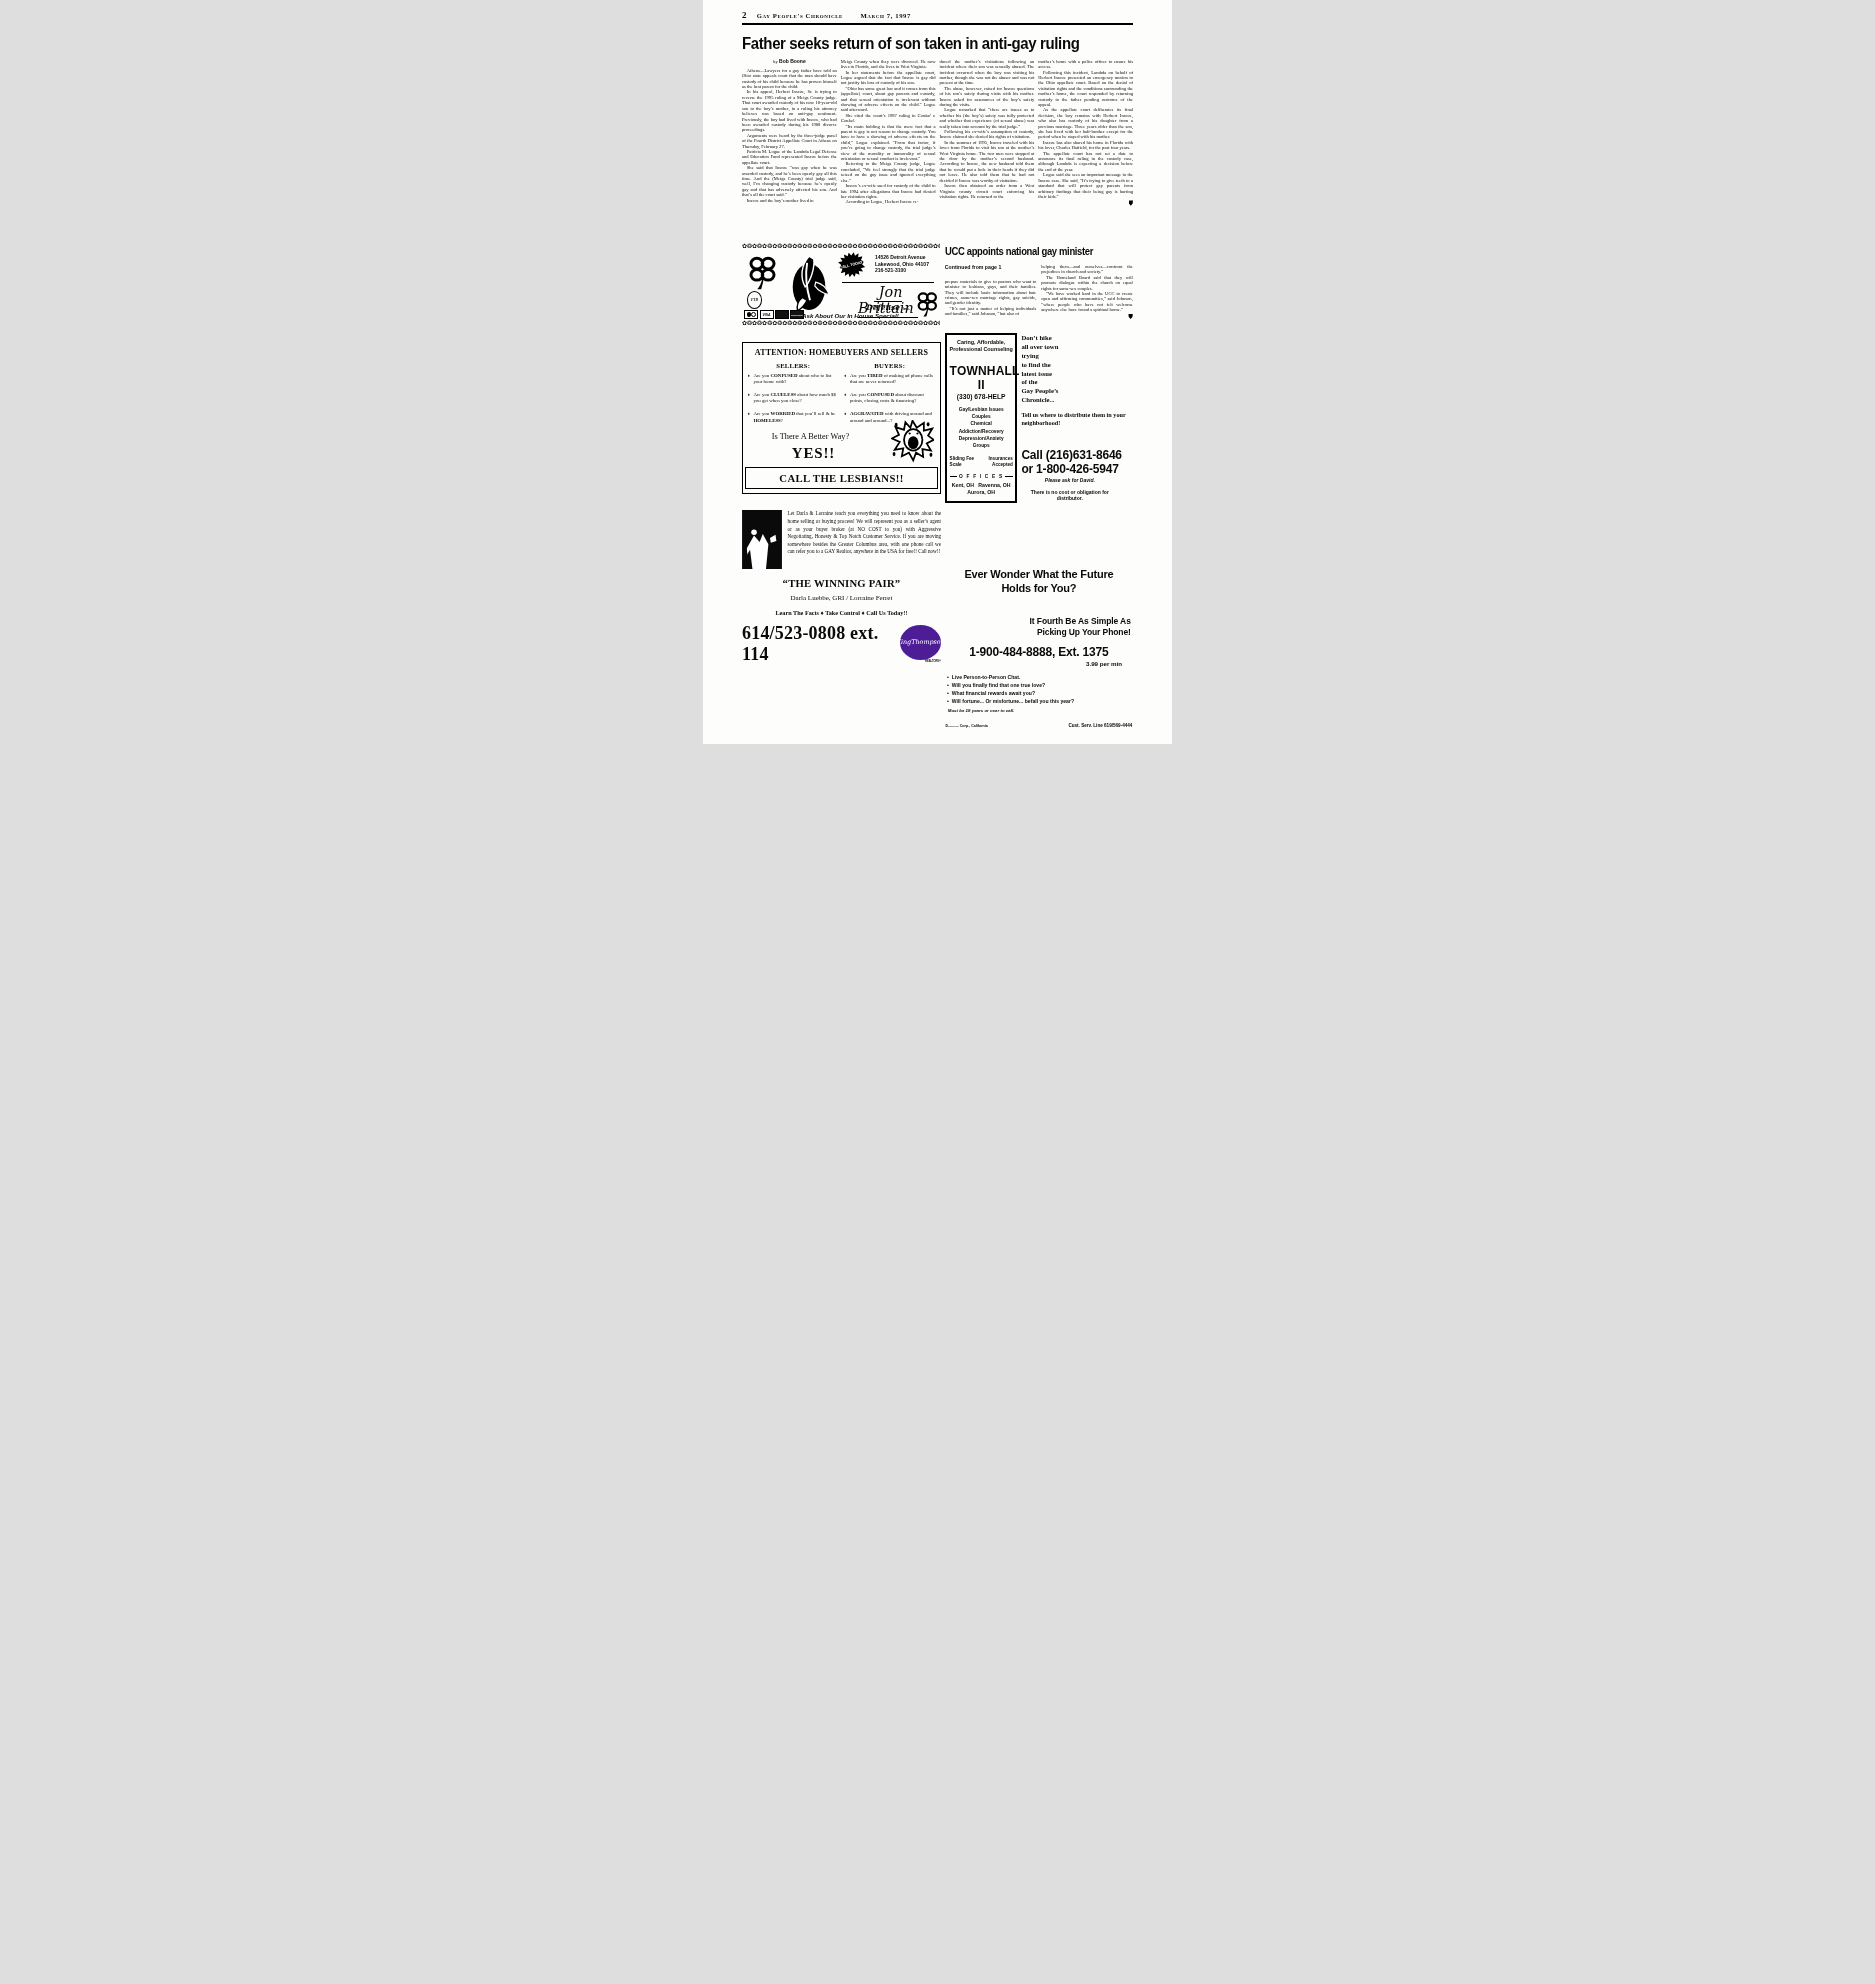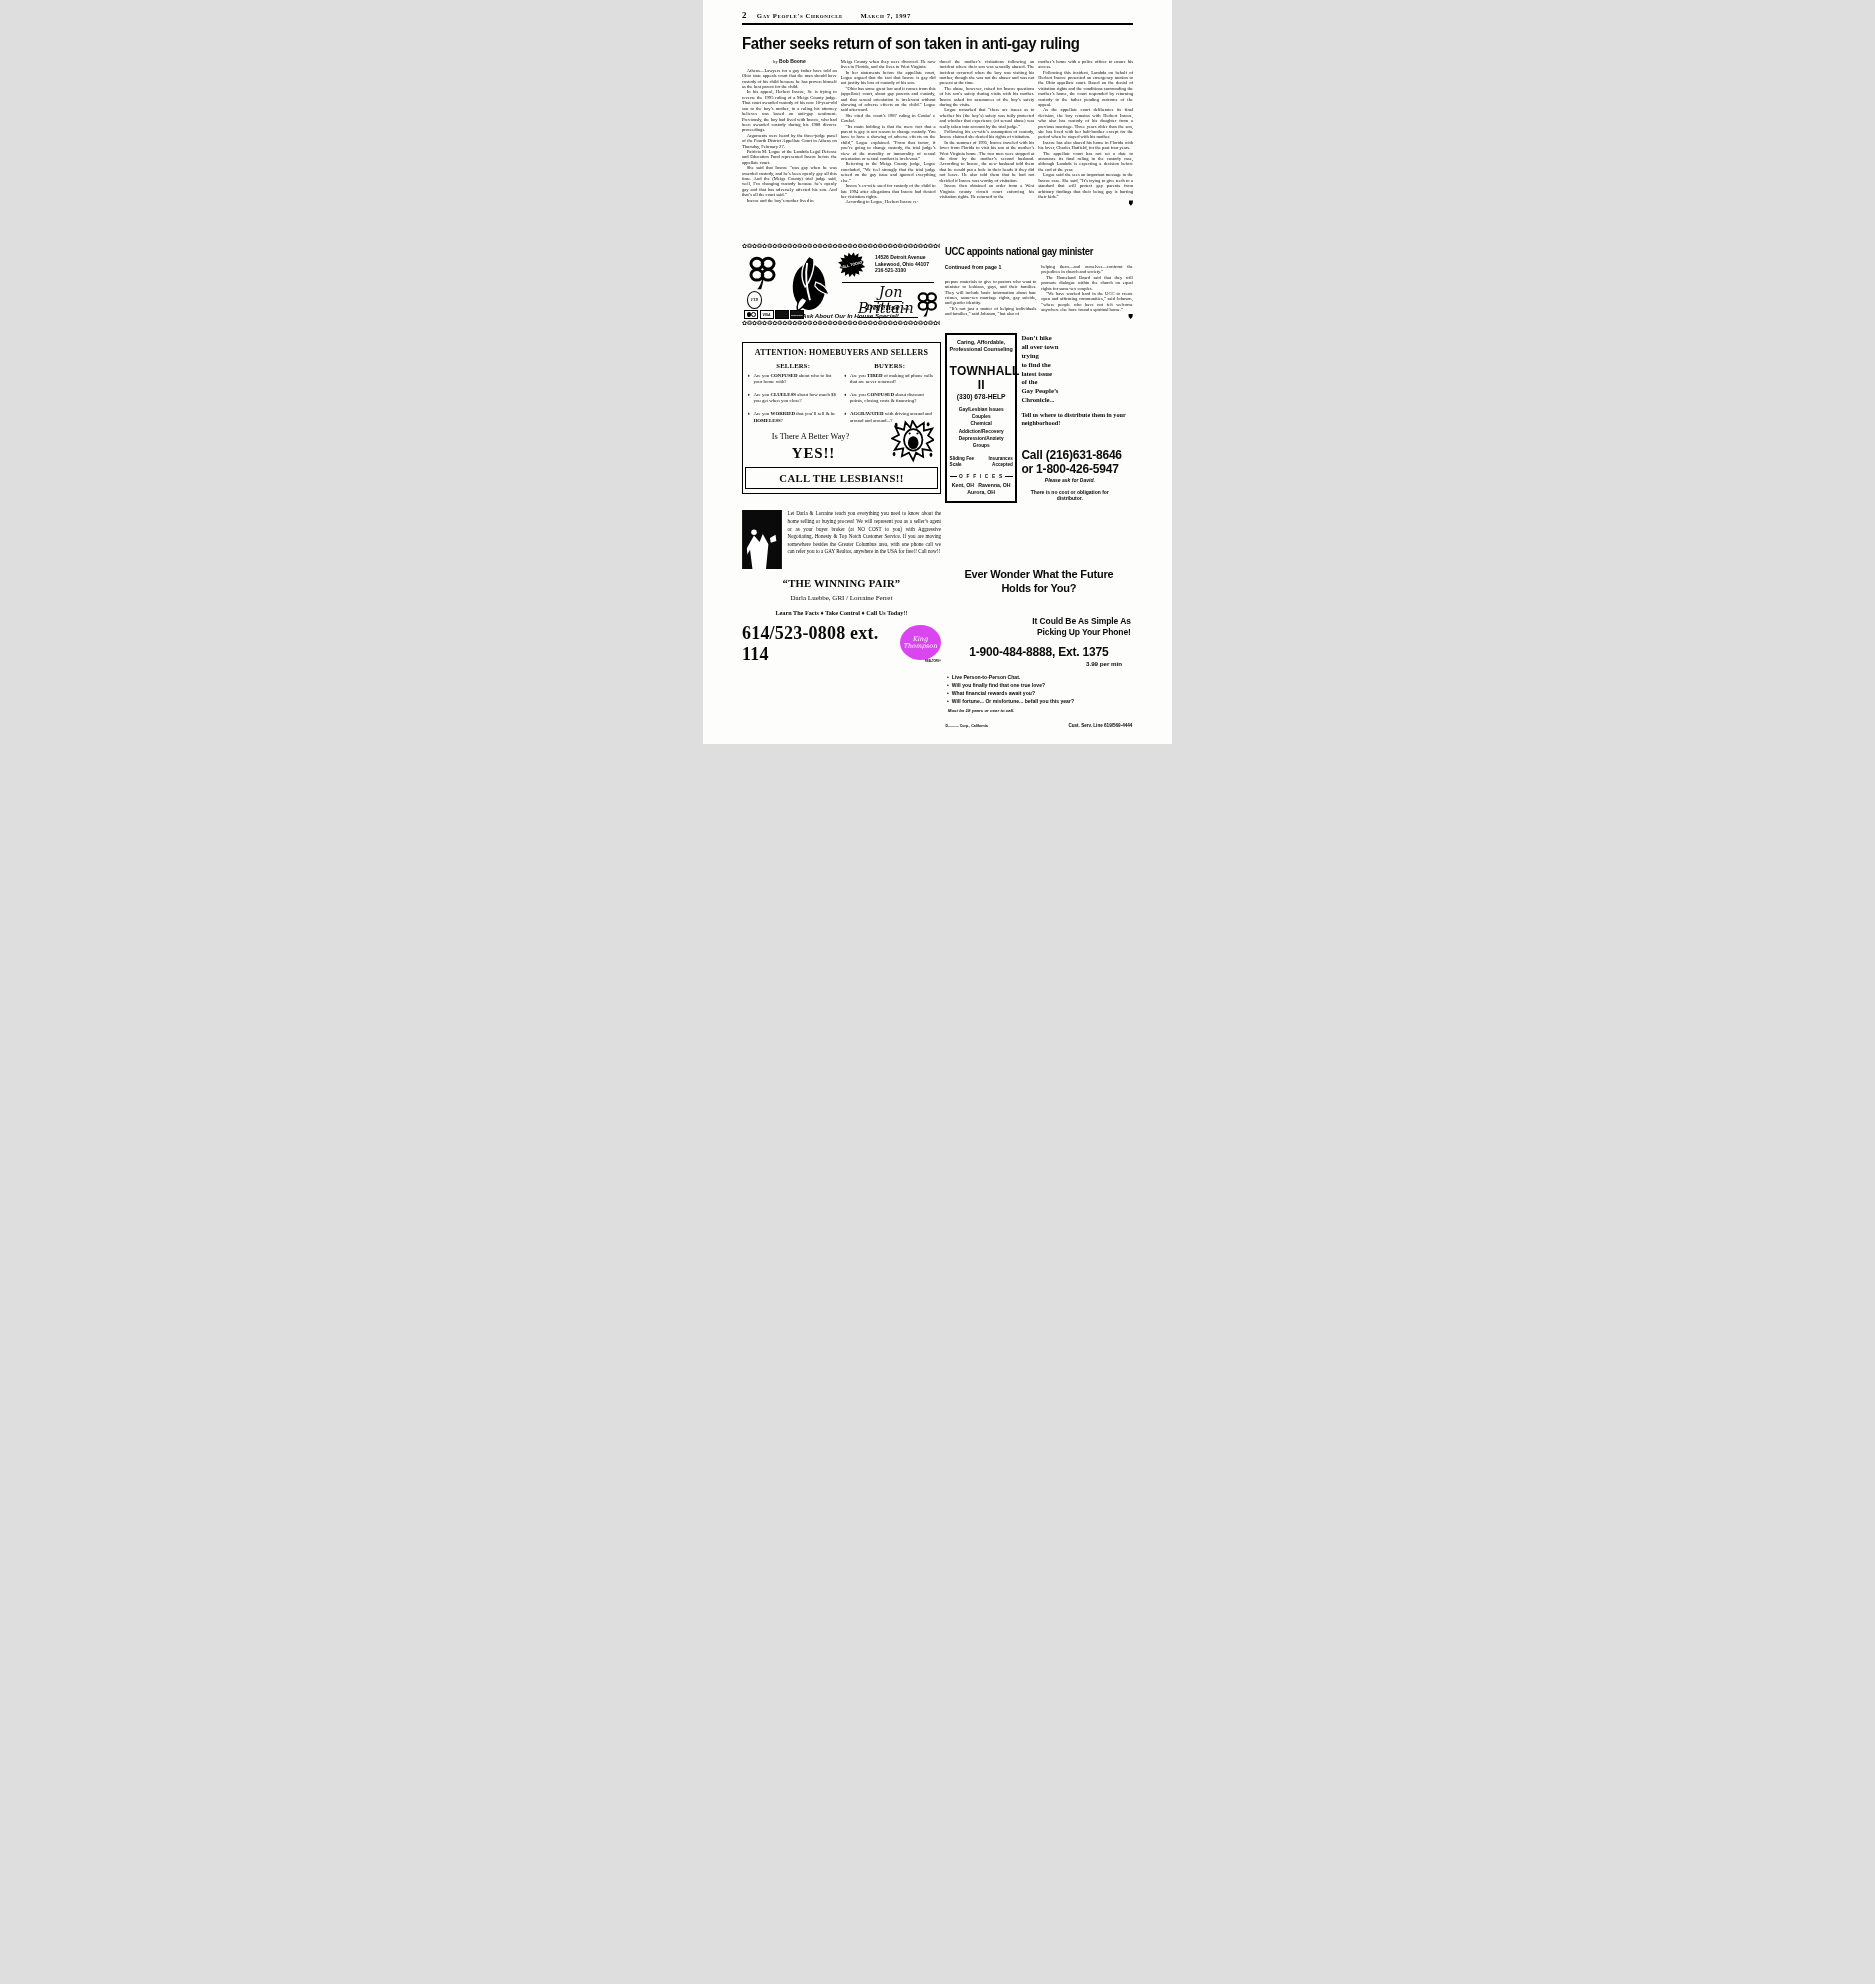--- a/index.html
+++ b/index.html
@@ -118,22 +118,22 @@
   .winning{width:199px;flex:none;}
   .wp-top{display:flex;gap:5.6px;}
   .wp-photo{flex:none;}
   .wp-body{font-size:5.1px;line-height:1.5;text-align:justify;}
   .wp-title{text-align:center;font-size:10.7px;font-weight:bold;margin-top:8px;letter-spacing:0.2px;}
   .wp-agents{text-align:center;font-size:7px;margin-top:4.8px;}
   .wp-facts{text-align:center;font-size:6.2px;font-weight:bold;margin-top:7.1px;}
   .wp-callrow{display:flex;align-items:center;gap:7.1px;margin-top:7.1px;}
   .wp-phone{font-size:18px;font-weight:bold;letter-spacing:0.2px;}
   .kt-wrap{text-align:center;}
-  .kt{width:41px;height:35px;background:#d946ef;border-radius:50%;color:#fff;
-    display:flex;align-items:center;justify-content:center;flex-direction:column;
+  .kt{width:41px;height:35px;background:#4c1d95;border-radius:50%;color:#fff;
+    display:flex;align-items:center;justify-content:center;flex-direction:row;
     font-family:"DejaVu Serif",serif;font-style:italic;font-size:6.4px;line-height:1.05;}
   .kt-real{font-family:"Liberation Sans",sans-serif;font-weight:bold;font-size:2.6px;text-align:right;margin-top:0.4px;}
   .psychic{width:187px;flex:none;position:relative;font-family:"Liberation Sans",sans-serif;min-height:222px;}
   .figs{position:absolute;left:0;top:0;width:93px;height:171px;opacity:.5;}
   .fig{position:absolute;background-image:radial-gradient(#000 0.3px,transparent 0.5px);background-size:1.6px 1.6px;}
   .fig.head{border-radius:50%;}
   .ps-h{position:relative;text-align:center;font-weight:900;font-size:11px;line-height:1.25;margin-top:58px;letter-spacing:-0.2px;}
   .ps-simple{position:relative;text-align:right;font-weight:bold;font-size:8.5px;line-height:1.3;margin-top:20.6px;padding-right:1.6px;letter-spacing:-0.1px;}
   .ps-phone{position:relative;font-weight:900;font-size:12px;margin-top:6.4px;text-align:center;letter-spacing:-0.2px;}
   .ps-rate{position:relative;text-align:right;font-weight:bold;font-size:6.2px;margin-top:1.6px;padding-right:10.3px;}
@@ -407,21 +407,21 @@
         <div class="fig head" style="left:15px;top:0;width:20.6px;height:23px;"></div>
         <div class="fig" style="left:4px;top:20.6px;width:44px;height:131px;border-radius:12px 12px 1.6px 1.6px;"></div>
         <div class="fig head" style="left:63px;top:27px;width:17.5px;height:20px;"></div>
         <div class="fig" style="left:54px;top:44px;width:37px;height:111px;border-radius:10.3px 10.3px 1.6px 1.6px;"></div>
       </div>
       <div class="ps-h">
         <div>Ever Wonder What the Future</div>
         <div>Holds for You?</div>
       </div>
       <div class="ps-simple">
-        <div>It Could Be As Simple As</div>
+        <div>It Fourth Be As Simple As</div>
         <div>Picking Up Your Phone!</div>
       </div>
       <div class="ps-phone">1-900-484-8888, Ext. 1375</div>
       <div class="ps-rate">3.99 per min</div>
       <ul class="ps-bullets">
           <li>Live Person-to-Person Chat.</li>
           <li>Will you finally find that one true love?</li>
           <li>What financial rewards await you?</li>
           <li>Will fortune... Or misfortune... befall you this year?</li>
         </ul>

